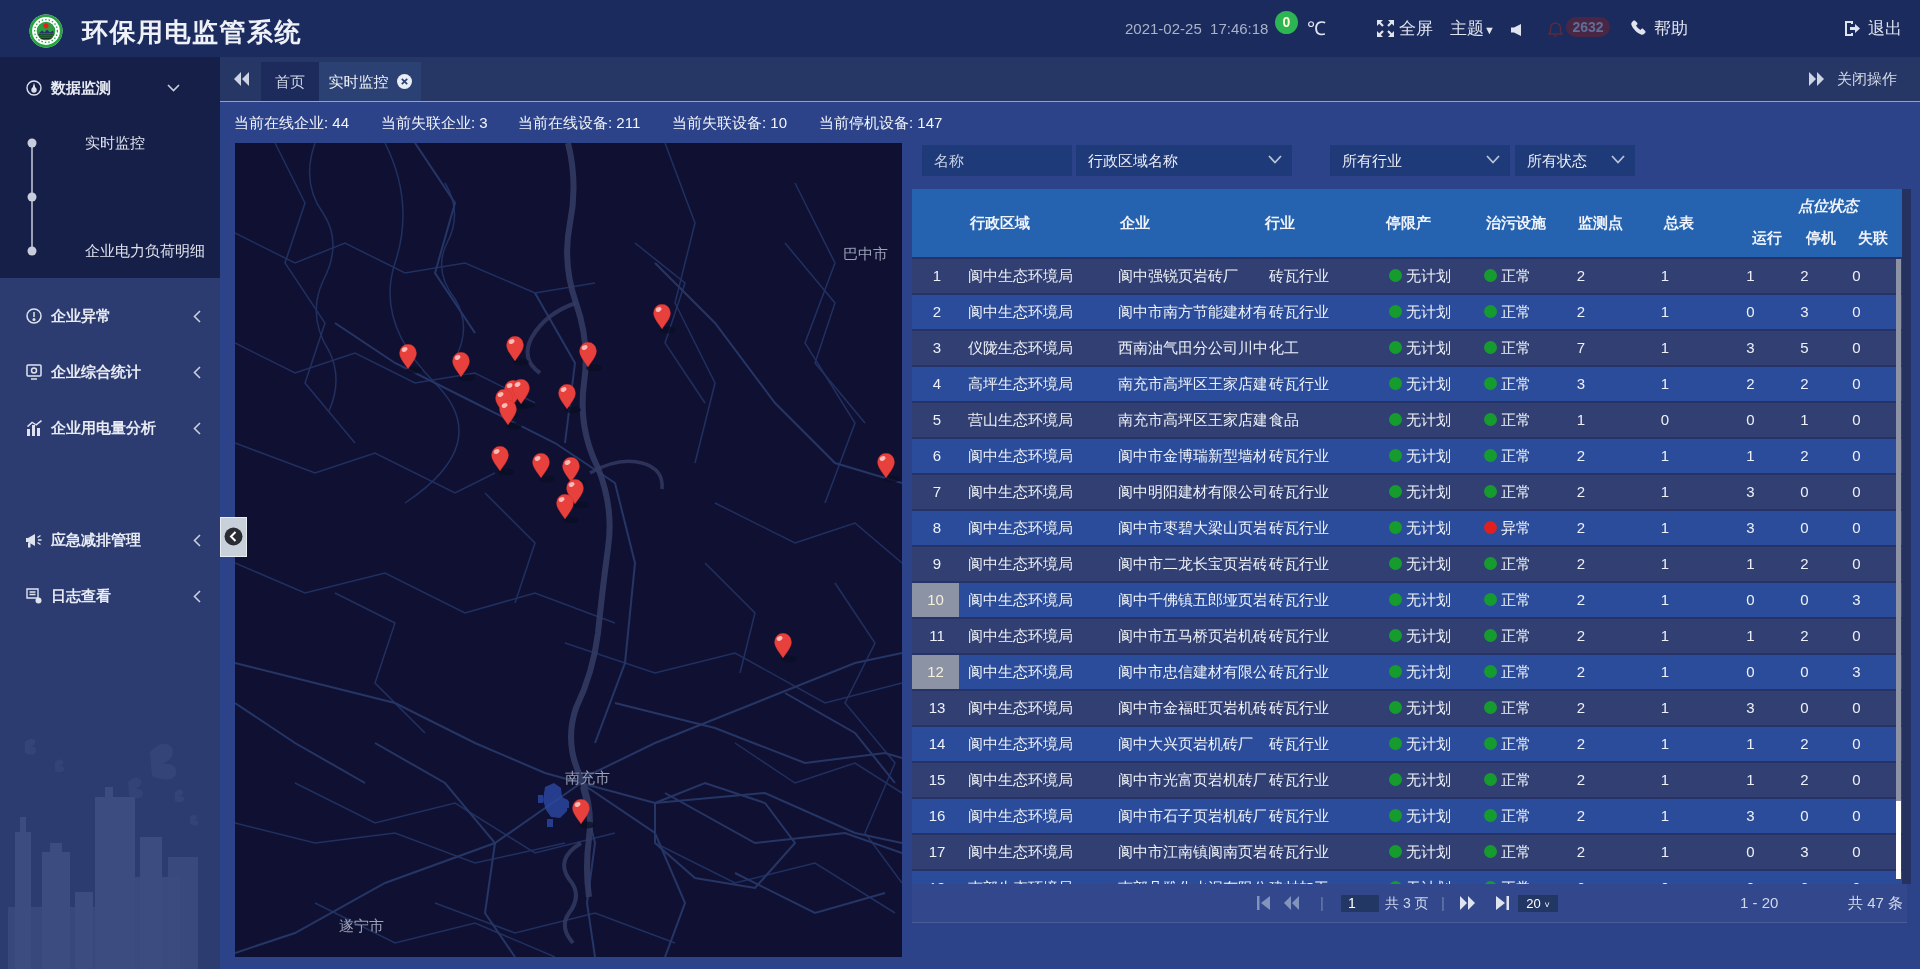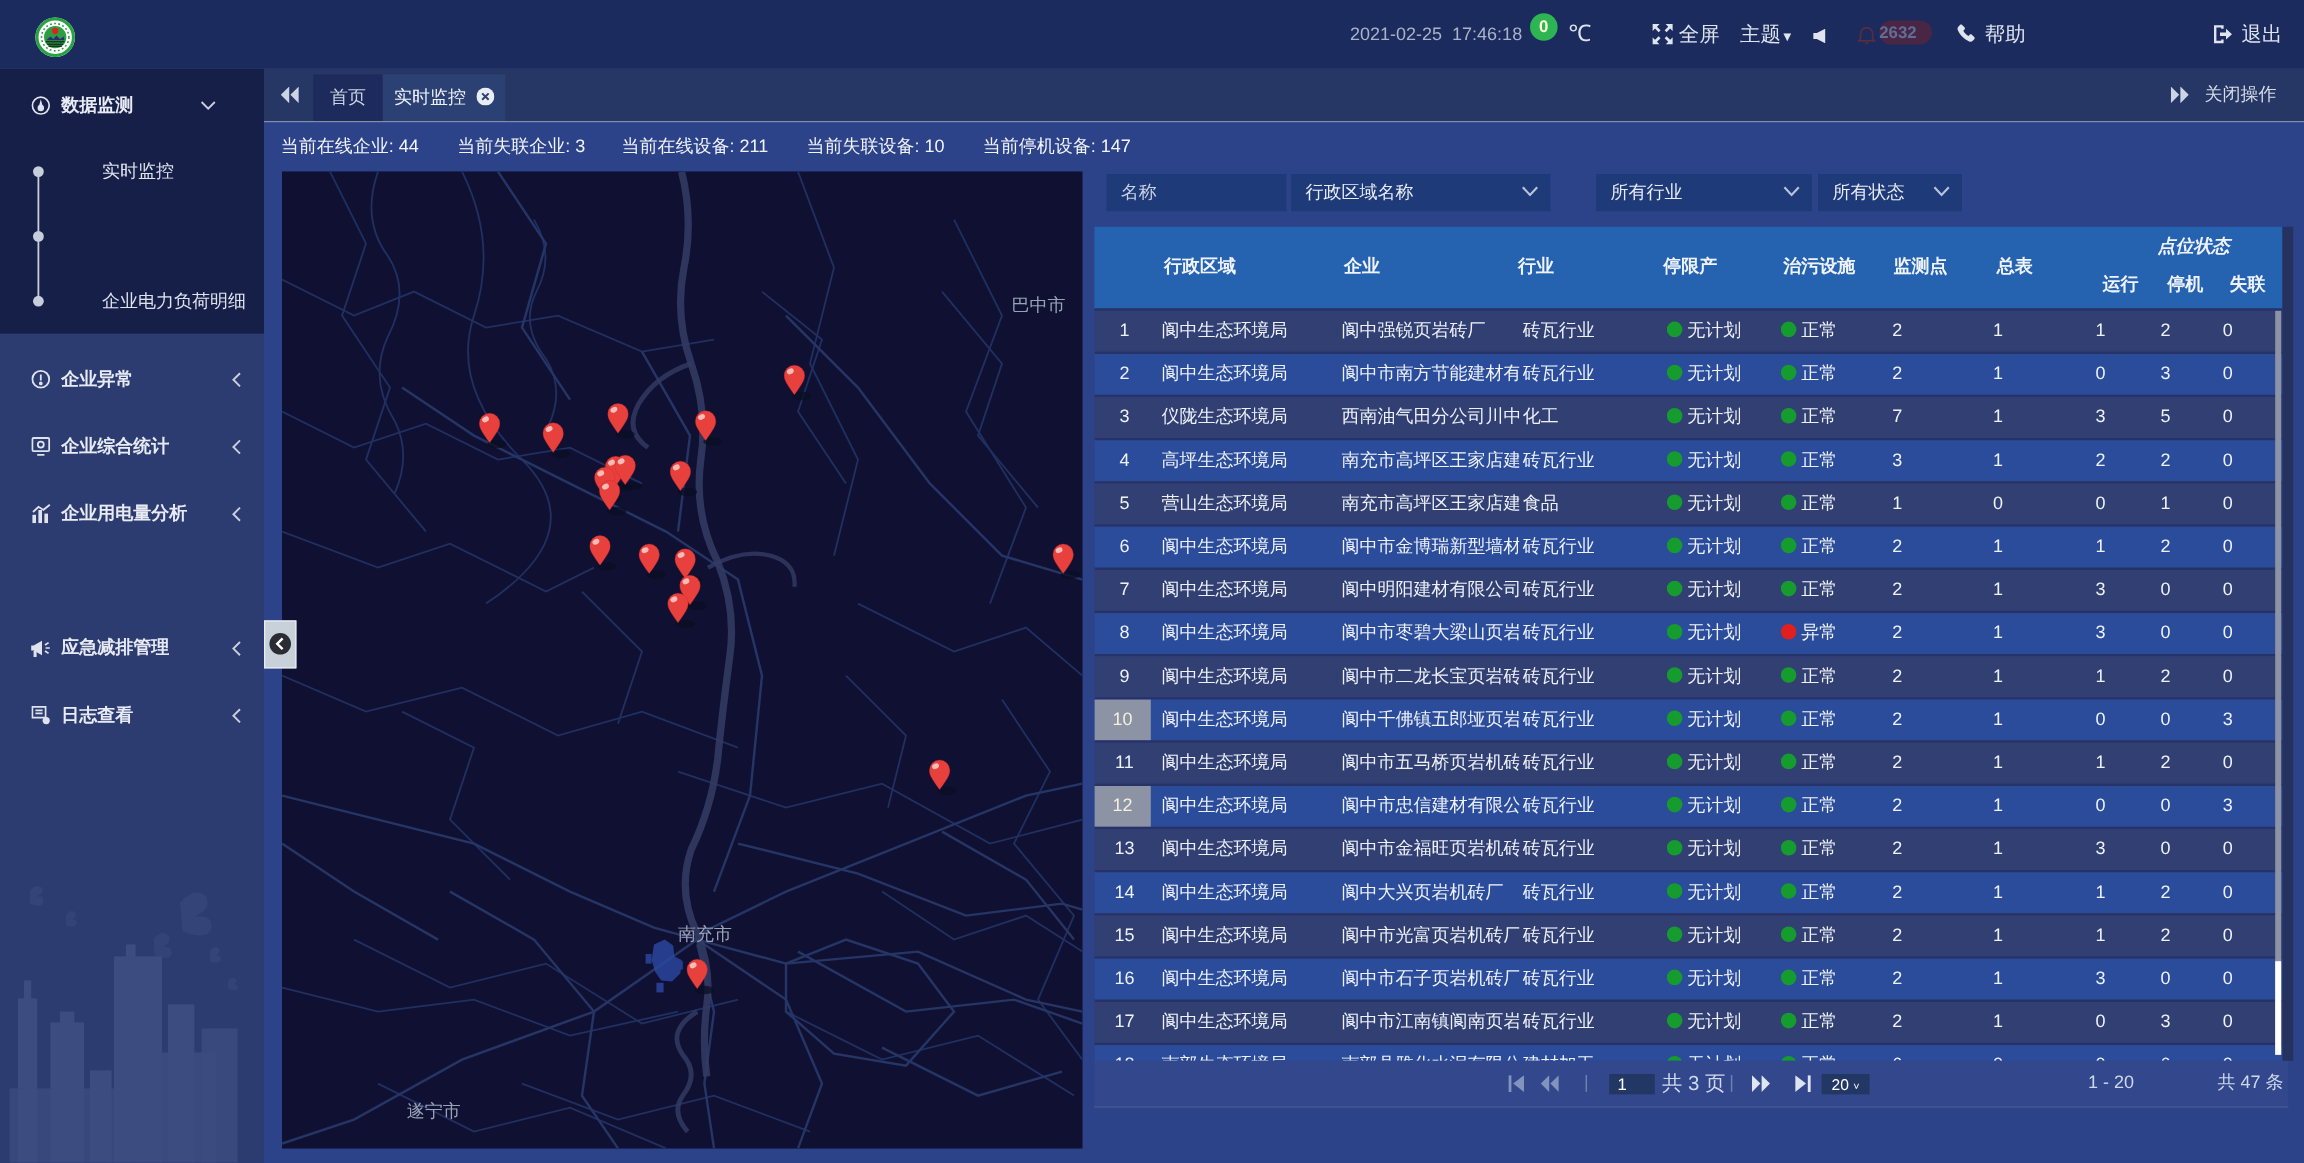--- a/index.html
+++ b/index.html
@@ -65,41 +65,42 @@
 <div id="header">
   <svg class="abs" style="left:29px;top:14px" width="34" height="34" viewBox="0 0 34 34">
     <circle cx="17" cy="17" r="16.5" fill="#ffffff"></circle>
     <circle cx="17" cy="17" r="15.2" fill="none" stroke="#27a441" stroke-width="2.6"></circle>
     <circle cx="17" cy="17" r="11.4" fill="none" stroke="#2b9e44" stroke-width="1.3" stroke-dasharray="1.5 2"></circle>
     <circle cx="17" cy="17" r="9.3" fill="#2b9e44"></circle>
     <circle cx="17" cy="11.8" r="2.6" fill="#e32119"></circle>
     <path d="M9.5 19.5 L13 16.5 L15.5 18.5 L18 15.5 L21 18.5 L24 16.5 L24.8 19.5 Z" fill="#2a2f72"></path>
     <path d="M9.3 20.8 h15.4 M10.3 22.8 h13.4 M11.5 24.6 h11" stroke="#17351f" stroke-width="1.3"></path>
   </svg>
+  <div id="title">环保用电监管系统</div>
 
   <div class="hright" style="left:1125px;font-size:15px;color:#a9b3c8;letter-spacing:0">2021-02-25&nbsp; 17:46:18</div>
   <div class="abs" style="left:1275px;top:11px;width:23px;height:23px;border-radius:50%;background:#2cb552;color:#fdffd8;font-size:14px;font-weight:bold;text-align:center;line-height:23px;">0</div>
   <div class="hright" style="left:1307px;font-size:19px;color:#dfe4f0">℃</div>
 
   <svg class="abs" style="left:1377px;top:20px" width="17" height="17" viewBox="0 0 17 17" fill="#dfe4ef">
     <path d="M0 0 h6 l-2.2 2.2 3 3 -1.6 1.6 -3-3 L0 6 Z"></path>
     <path d="M17 0 v6 l-2.2-2.2 -3 3 -1.6-1.6 3-3 L11 0 Z"></path>
     <path d="M0 17 v-6 l2.2 2.2 3-3 1.6 1.6 -3 3 L6 17 Z"></path>
     <path d="M17 17 h-6 l2.2-2.2 -3-3 1.6-1.6 3 3 L17 11 Z"></path>
   </svg>
   <div class="hright" style="left:1399px">全屏</div>
   <div class="hright" style="left:1450px">主题<span style="font-size:11px">▼</span></div>
   <svg class="abs" style="left:1511px;top:24px" width="11" height="12" viewBox="0 0 11 12" fill="#dfe4ef">
     <path d="M0 3.5 h3 l7-3.5 v12 l-7-3.5 h-3 Z"></path>
   </svg>
   <svg class="abs" style="left:1548px;top:22px" width="15" height="15" viewBox="0 0 15 15" fill="none" stroke="#5a2c3e" stroke-width="1.4">
     <path d="M7.5 1 a5 5 0 0 1 5 5 v4 l1.5 2 H1 l1.5-2 V6 a5 5 0 0 1 5-5 Z"></path>
     <path d="M6 13.5 a1.5 1.5 0 0 0 3 0" fill="#5a2c3e" stroke="none"></path>
   </svg>
-  <div class="abs" style="left:1566px;top:17px;width:44px;height:20px;border-radius:10px;background:#4a2645;color:#5f6d99;font-size:14px;font-weight:bold;text-align:left;line-height:20px;">2632</div>
+  <div class="abs" style="left:1566px;top:17px;width:44px;height:20px;border-radius:10px;background:#4a2645;color:#5f6d99;font-size:14px;font-weight:bold;text-align:center;line-height:20px;">2632</div>
   <svg class="abs" style="left:1630px;top:20px" width="16" height="16" viewBox="0 0 16 16" fill="#dfe4ef">
     <path d="M3.3 0.8 c0.5-0.5 1.3-0.5 1.8 0 l2 2 c0.5 0.5 0.5 1.3 0 1.8 l-1 1 c0.6 1.5 2.8 3.7 4.3 4.3 l1-1 c0.5-0.5 1.3-0.5 1.8 0 l2 2 c0.5 0.5 0.5 1.3 0 1.8 l-1.2 1.2 c-0.8 0.8-2 1.1-3 0.6 C7.2 13.1 2.9 8.8 1.5 5 1 4 1.3 2.8 2.1 2 Z"></path>
   </svg>
   <div class="hright" style="left:1654px">帮助</div>
   <svg class="abs" style="left:1845px;top:20px" width="17" height="17" viewBox="0 0 17 17" fill="#dfe4ef">
     <path d="M0 1 h8 v3 h-2 V3 H2 v11 h4 v-1 h2 v3 H0 Z"></path>
     <path d="M10 4 l5 4.5 -5 4.5 v-3 H5 v-3 h5 Z"></path>
   </svg>
   <div class="hright" style="left:1868px">退出</div>
 </div>
@@ -607,21 +608,21 @@
       <svg class="abs" style="left:345px;top:12px" width="13" height="14" viewBox="0 0 13 14" fill="#8294bd">
         <rect x="0" y="0" width="2.5" height="14"></rect>
           <path d="M13 0 v14 L4 7 Z"></path>
       </svg>
       <svg class="abs" style="left:372px;top:12px" width="15" height="14" viewBox="0 0 15 14" fill="#8294bd">
         <path d="M7 0 v14 L0 7 Z"></path>
           <path d="M15 0 v14 L8 7 Z"></path>
       </svg>
       <span class="abs" style="left:408px;color:#6f82ad">|</span>
       <div class="abs" style="left:429px;top:11px;width:38px;height:17px;background:#233764;color:#fff;text-align:left;padding-left:7px;line-height:17px;font-size:14px">1</div>
-      <span class="abs" style="left:473px;font-size:17px">共 3 页</span>
+      <span class="abs" style="left:473px;font-size:14px">共 3 页</span>
       <span class="abs" style="left:529px;color:#6f82ad">|</span>
       <svg class="abs" style="left:548px;top:12px" width="15" height="14" viewBox="0 0 15 14" fill="#dfe5f0">
         <path d="M0 0 L7 7 L0 14 Z"></path>
           <path d="M8 0 L15 7 L8 14 Z"></path>
       </svg>
       <svg class="abs" style="left:584px;top:12px" width="13" height="14" viewBox="0 0 13 14" fill="#dfe5f0">
         <path d="M0 0 L9 7 L0 14 Z"></path>
           <rect x="10.5" y="0" width="2.5" height="14"></rect>
       </svg>
       <div class="abs" style="left:606px;top:11px;width:40px;height:17px;background:#233764;color:#fff;text-align:center;line-height:17px;font-size:13px">20 <span style="font-size:9px">˅</span></div>

